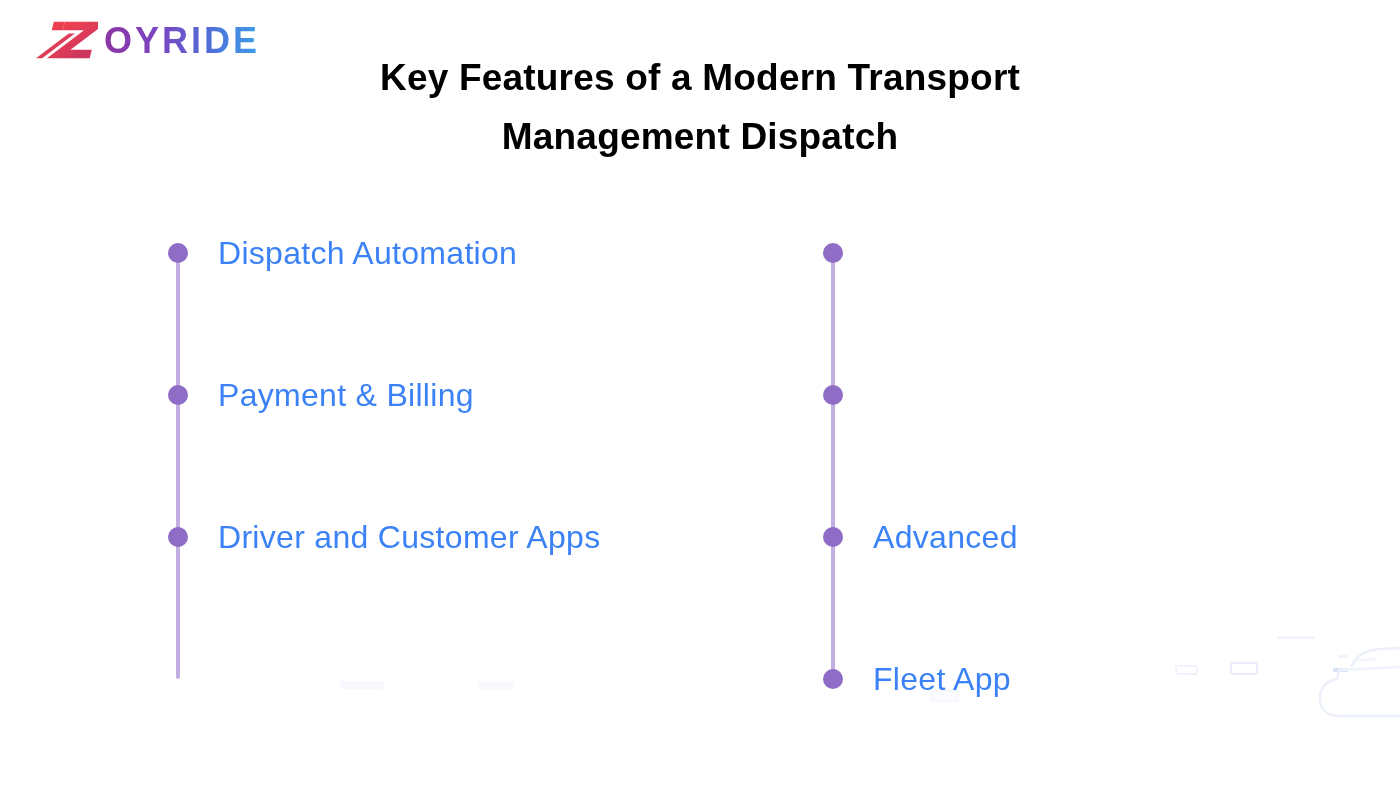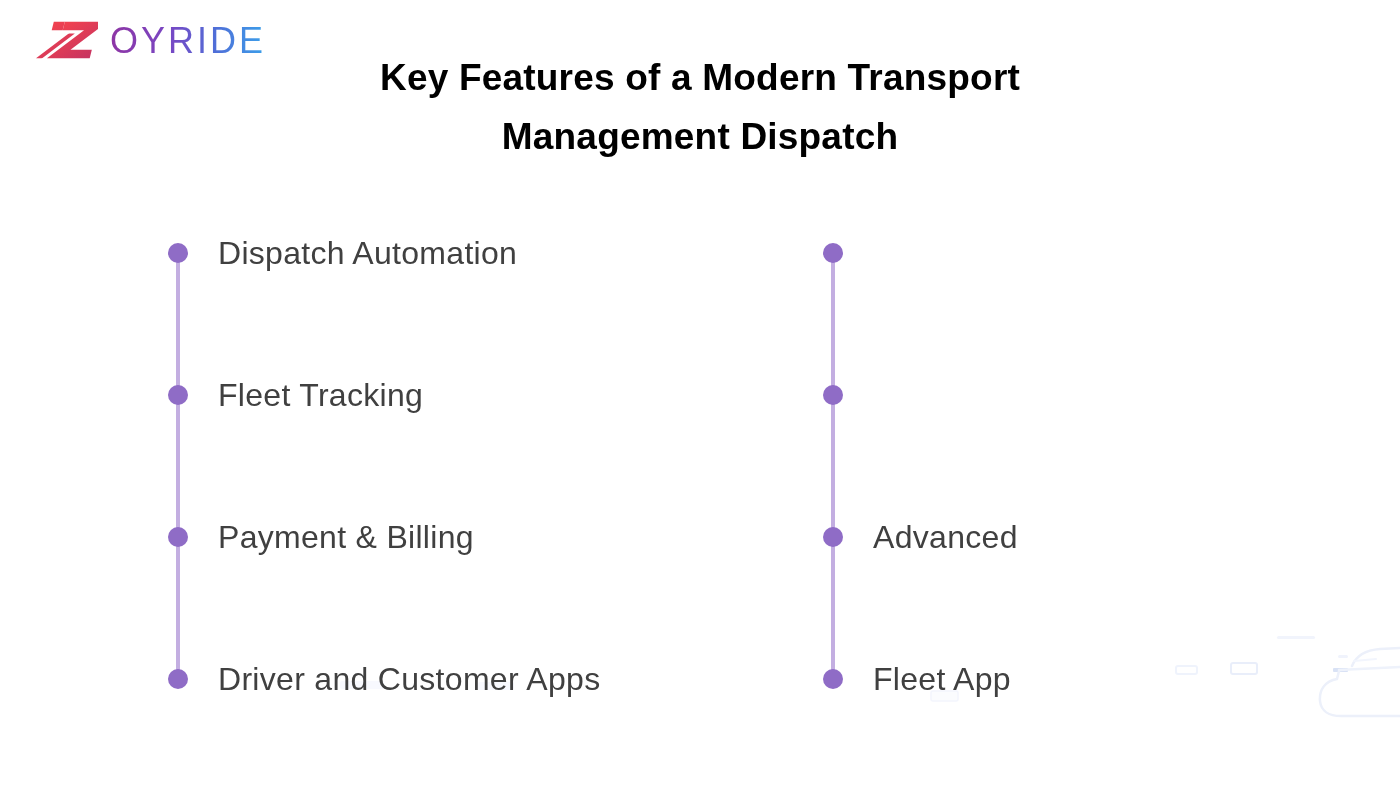--- a/index.html
+++ b/index.html
@@ -18,29 +18,28 @@
     top: 16px;
     height: 50px;
     display: flex;
     align-items: center;
     gap: 6px;
     z-index: 2;
   }
   .logo svg { display: block; }
   .wordmark {
     font-size: 36px;
-    font-weight: normal;
+    font-weight: bold;
     letter-spacing: 3px;
     color: #7847c4;
     background: linear-gradient(90deg, #8e35a4 0%, #7847c4 38%, #4f6fd8 68%, #3ba0ea 100%);
     -webkit-background-clip: text;
     background-clip: text;
     -webkit-text-fill-color: transparent;
     line-height: 1;
-    margin-left: 6px;
   }
   
   .title {
     position: absolute;
     top: 48px;
     left: 0;
     width: 100%;
     margin: 0;
     text-align: center;
     color: #000000;
@@ -82,21 +81,21 @@
     height: 20px;
     border-radius: 50%;
     background: #8f6cc6;
     margin-right: 30px;
     position: relative;
     z-index: 2;
   }
   .feature-label {
     font-size: 32px;
     letter-spacing: 0.3px;
-    color: #404040;
+    color: #3b82f6;
     white-space: nowrap;
   }
   
   .watermark {
     position: absolute;
     left: 0;
     top: 0;
     z-index: 0;
     pointer-events: none;
   }
@@ -144,24 +143,20 @@
   </h1>
 
   <section class="column column-left">
     <div class="timeline-line"></div>
     <div class="feature-item">
       <span class="dot"></span>
       <span class="feature-label">Dispatch Automation</span>
     </div>
     <div class="feature-item">
       <span class="dot"></span>
-      <span class="feature-label">Fleet Tracking</span>
-    </div>
-    <div class="feature-item">
-      <span class="dot"></span>
       <span class="feature-label">Payment &amp; Billing</span>
     </div>
     <div class="feature-item">
       <span class="dot"></span>
       <span class="feature-label">Driver and Customer Apps</span>
     </div>
   </section>
 
   <section class="column column-right">
     <div class="timeline-line"></div>

